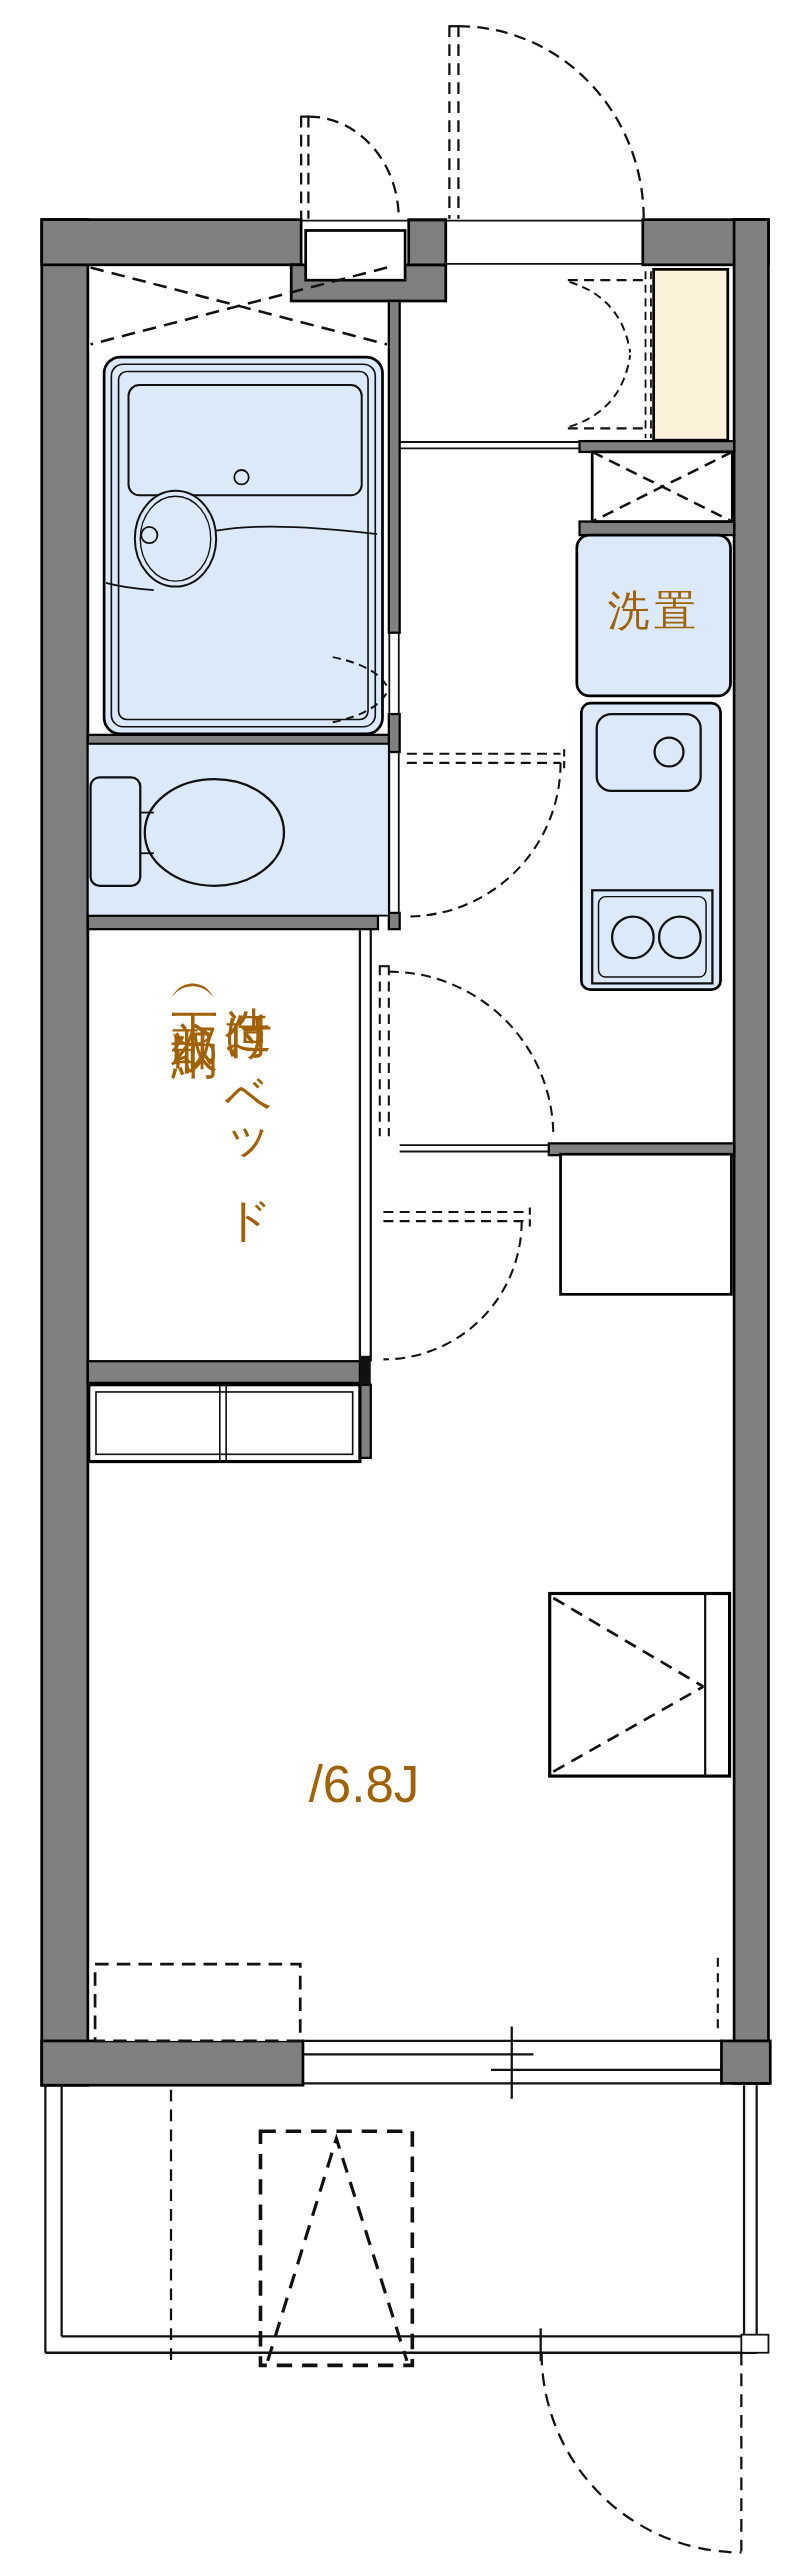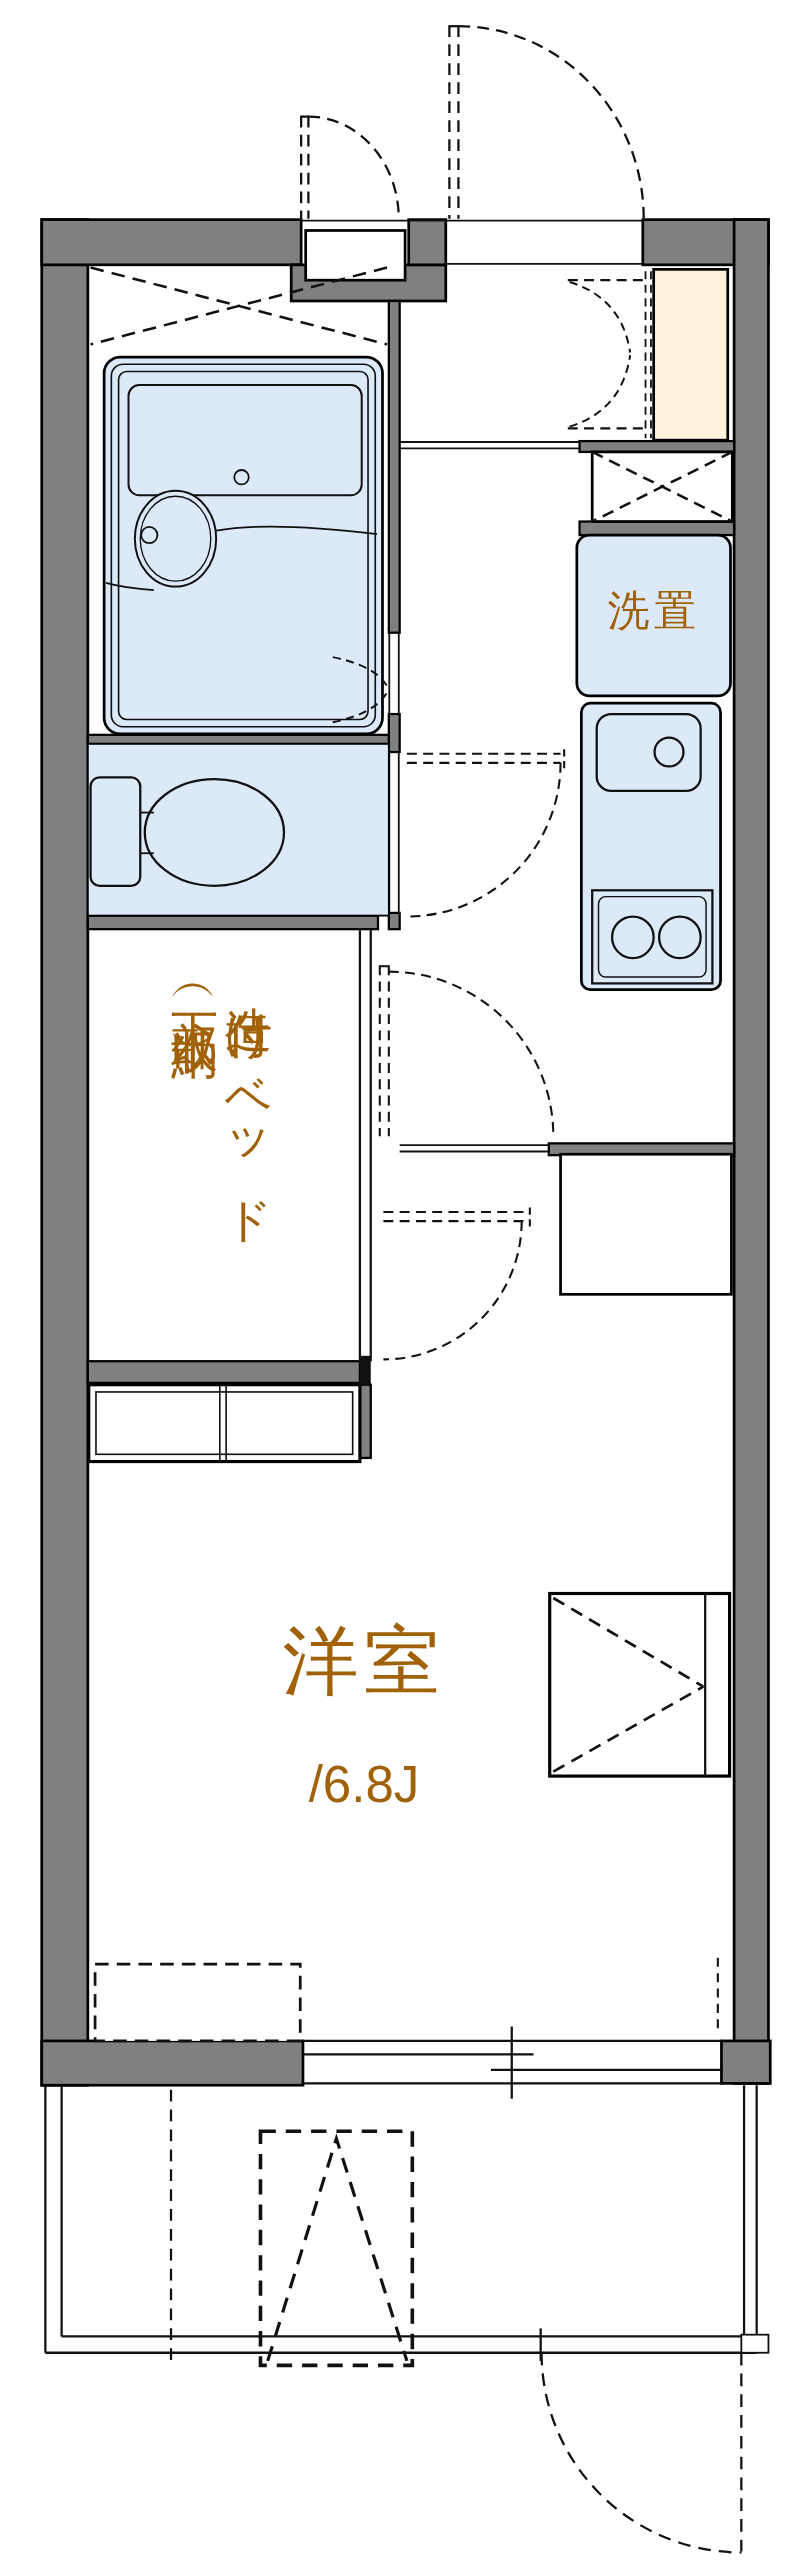--- a/index.html
+++ b/index.html
@@ -201,17 +201,16 @@
   </g>
 </svg>
 
   <div class="lbl lbl-washer">洗置</div>
 
   <div class="lbl lbl-bed">
     <div>造付けベッド</div>
     <div>（下部収納）</div>
   </div>
 
-  <div class="lbl lbl-room">洋室</div>
   <div class="lbl lbl-tatami">/6.8J</div>
 
 </div>
 
 
 </body></html>

